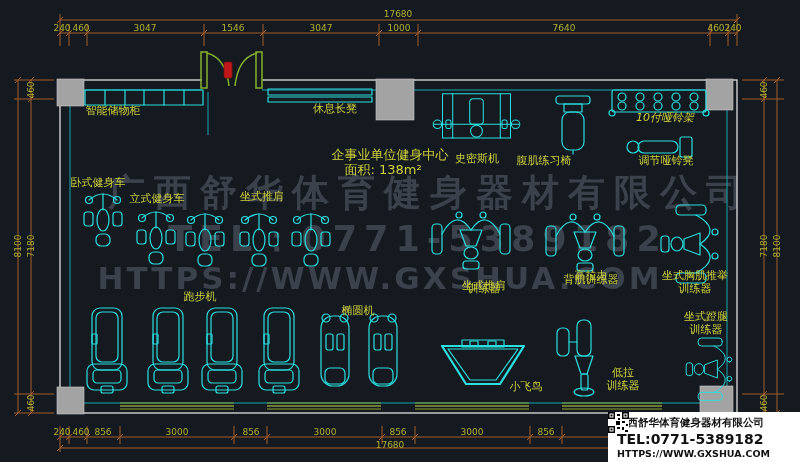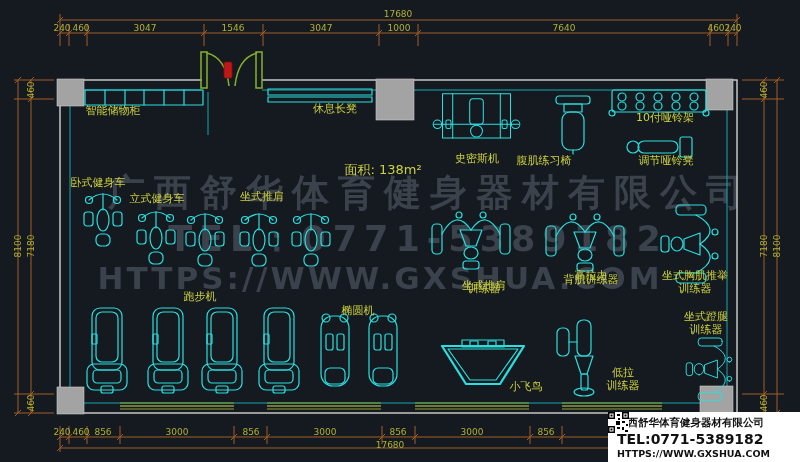--- a/index.html
+++ b/index.html
@@ -239,24 +239,25 @@
       <rect class="cy" x="2" y="8" width="12" height="28" rx="5"></rect>
       <line class="cy" x1="14" y1="22" x2="22" y2="22"></line>
       <path class="cy" d="M20,36 L38,36 L32,54 L26,54 Z"></path>
       <rect class="cy" x="26" y="54" width="7" height="16" rx="2"></rect>
       <ellipse class="cy" cx="29" cy="72" rx="10" ry="4"></ellipse>
     </g>
   </svg>
 
   <div class="lbl" style="left:113px;top:105px;">智能储物柜</div>
   <div class="lbl" style="left:335px;top:103px;">休息长凳</div>
+  <div class="lbl big" style="left:390px;top:148px;">企事业单位健身中心</div>
   <div class="lbl big" style="left:383px;top:163px;">面积: 138m²</div>
   <div class="lbl" style="left:477px;top:153px;">史密斯机</div>
   <div class="lbl" style="left:544px;top:155px;">腹肌练习椅</div>
-  <div class="lbl" style="left:665px;top:112px;">10付哑铃架</div>
+  <div class="lbl" style="left:665px;top:112px;font-style:italic;">10付哑铃架</div>
   <div class="lbl" style="left:666px;top:155px;">调节哑铃凳</div>
   <div class="lbl" style="left:98px;top:176px;font-family:Liberation Serif, serif;">卧式健身车</div>
   <div class="lbl" style="left:157px;top:193px;">立式健身车</div>
   <div class="lbl" style="left:262px;top:191px;">坐式推肩</div>
   <div class="lbl" style="left:484px;top:280px;">坐式推肩</div>
   <div class="lbl" style="left:484px;top:283px;">训练器</div>
   <div class="lbl" style="left:591px;top:270px;">高拉力</div>
   <div class="lbl" style="left:591px;top:274px;">背肌训练器</div>
   <div class="lbl" style="left:695px;top:270px;">坐式胸肌推举</div>
   <div class="lbl" style="left:695px;top:283px;">训练器</div>

